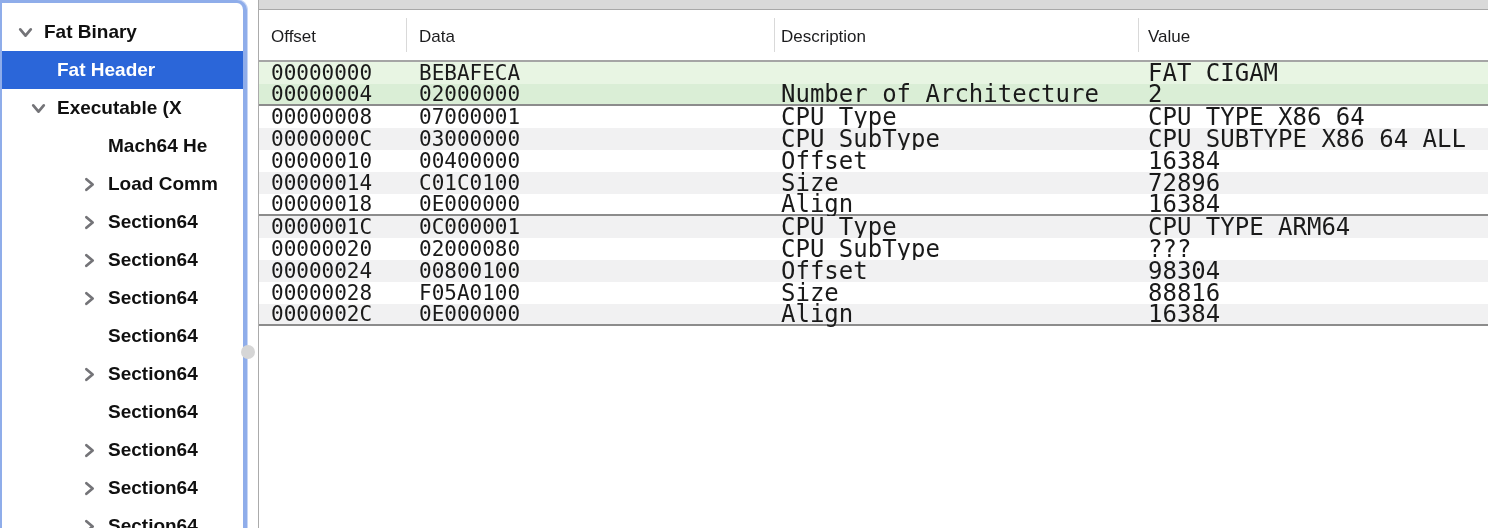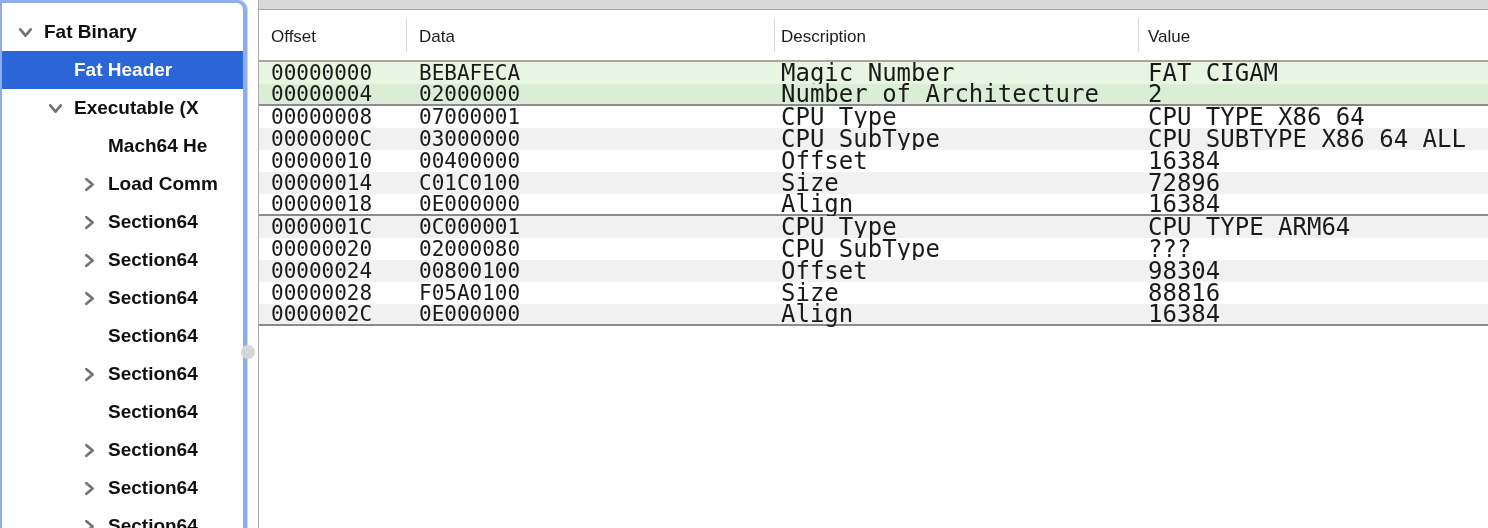--- a/index.html
+++ b/index.html
@@ -16,21 +16,21 @@
     box-shadow:0 0 0 1px #c7d6f5;
     box-sizing:border-box;
     overflow:hidden;
   }
   .tree{padding-top:10px;}
   .tree-row{
     height:38px;display:flex;align-items:center;
     white-space:nowrap;overflow:hidden;cursor:default;
   }
   .tree-row.lvl0{padding-left:12px;}
-  .tree-row.lvl1{padding-left:42px;}
+  .tree-row.lvl1{padding-left:25px;}
   .tree-row.lvl2{padding-left:76px;align-items:center;}
   .tree-row.selected{background:#2b66d9;}
   .tree-row.selected .tree-label{color:#fff;}
   .chev{
     width:30px;height:16px;flex:0 0 30px;display:flex;align-items:center;justify-content:flex-start;
   }
   .chev svg{display:block;margin-left:4px;}
   .chev.expanded svg{transform:rotate(90deg);}
   .chev.none{visibility:hidden;}
   .tree-label{
@@ -208,21 +208,20 @@
     <span class="th c2">Description</span>
     <span class="th c3">Value</span>
     <span class="hsep s0"></span>
     <span class="hsep s1"></span>
     <span class="hsep s2"></span>
   </div>
   <div class="tbody" id="tbody">
       <div class="trow hl">
         <span class="cell c-offset">00000000</span>
         <span class="cell c-data">BEBAFECA</span>
-        <span class="cell c-desc">Magic Number</span>
         <span class="cell c-val">FAT_CIGAM</span>
       </div>
       <div class="trow alt hl group-end">
         <span class="cell c-offset">00000004</span>
         <span class="cell c-data">02000000</span>
         <span class="cell c-desc">Number of Architecture</span>
         <span class="cell c-val">2</span>
       </div>
       <div class="trow">
         <span class="cell c-offset">00000008</span>

